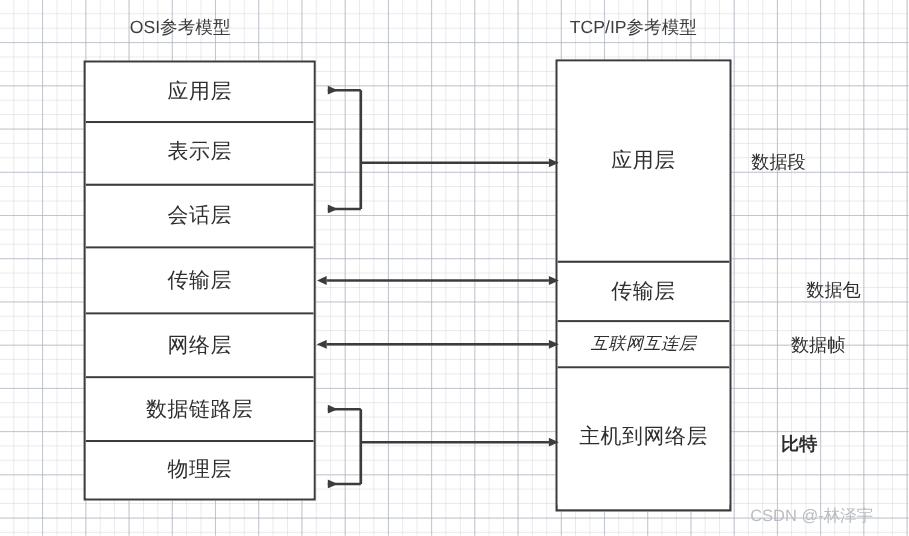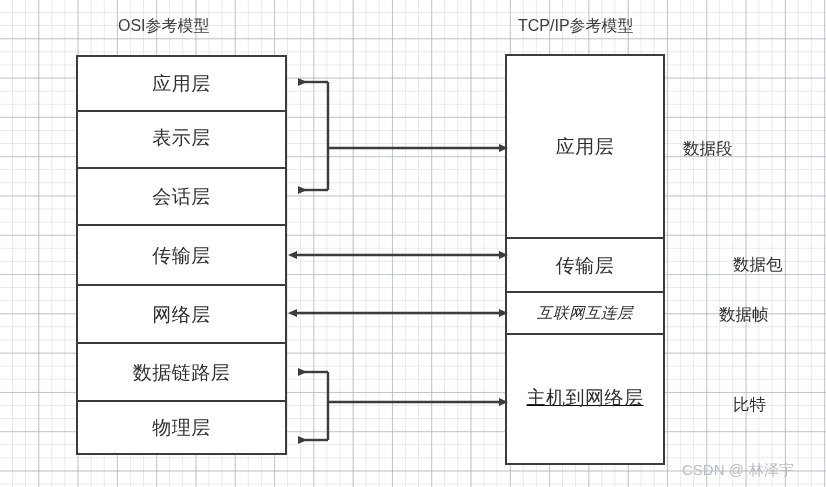--- a/index.html
+++ b/index.html
@@ -128,29 +128,29 @@
   <div class="stack" id="tcpip-stack" style="left:505px; top:54px; width:160px; height:411px;">
     <div class="stack-row" style="height:183px;">
       <span class="row-label">应用层</span>
     </div>
     <div class="stack-row" style="height:54px;">
       <span class="row-label">传输层</span>
     </div>
     <div class="stack-row" style="height:42px;font-style:italic;">
       <span class="row-label small">互联网互连层</span>
     </div>
-    <div class="stack-row" style="height:124px;text-decoration:underline;">
+    <div class="stack-row" style="height:124px;">
       <span class="row-label">主机到网络层</span>
     </div>
   </div>
 
   <div class="side-label" style="left:683px; top:140px;">数据段</div>
   <div class="side-label" style="left:709px; top:256px;margin-left:24px;">数据包</div>
   <div class="side-label" style="left:719px; top:306px;text-align:center;">数据帧</div>
-  <div class="side-label" style="left:733px; top:396px;">比特</div>
+  <div class="side-label" style="left:710px; top:396px;font-weight:bold;">比特</div>
 
   <svg class="connectors" viewBox="0 0 826 487">
     <defs>
       <marker id="arrL" markerWidth="10" markerHeight="10" refX="9" refY="4" orient="auto" markerUnits="userSpaceOnUse">
         <path d="M9,0 L9,8 L0,4 z" fill="#3c3c3c"></path>
       </marker>
       <marker id="arrR" markerWidth="10" markerHeight="10" refX="1" refY="4" orient="auto" markerUnits="userSpaceOnUse">
         <path d="M1,0 L1,8 L10,4 z" fill="#3c3c3c"></path>
       </marker>
     </defs>

